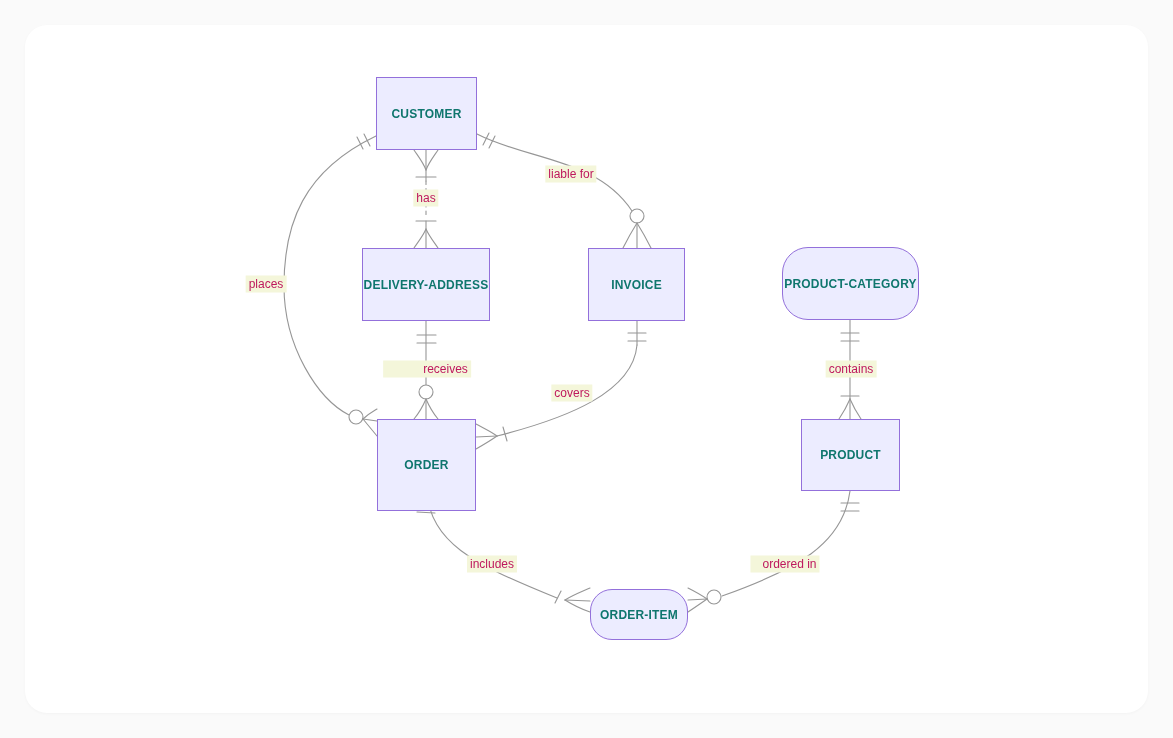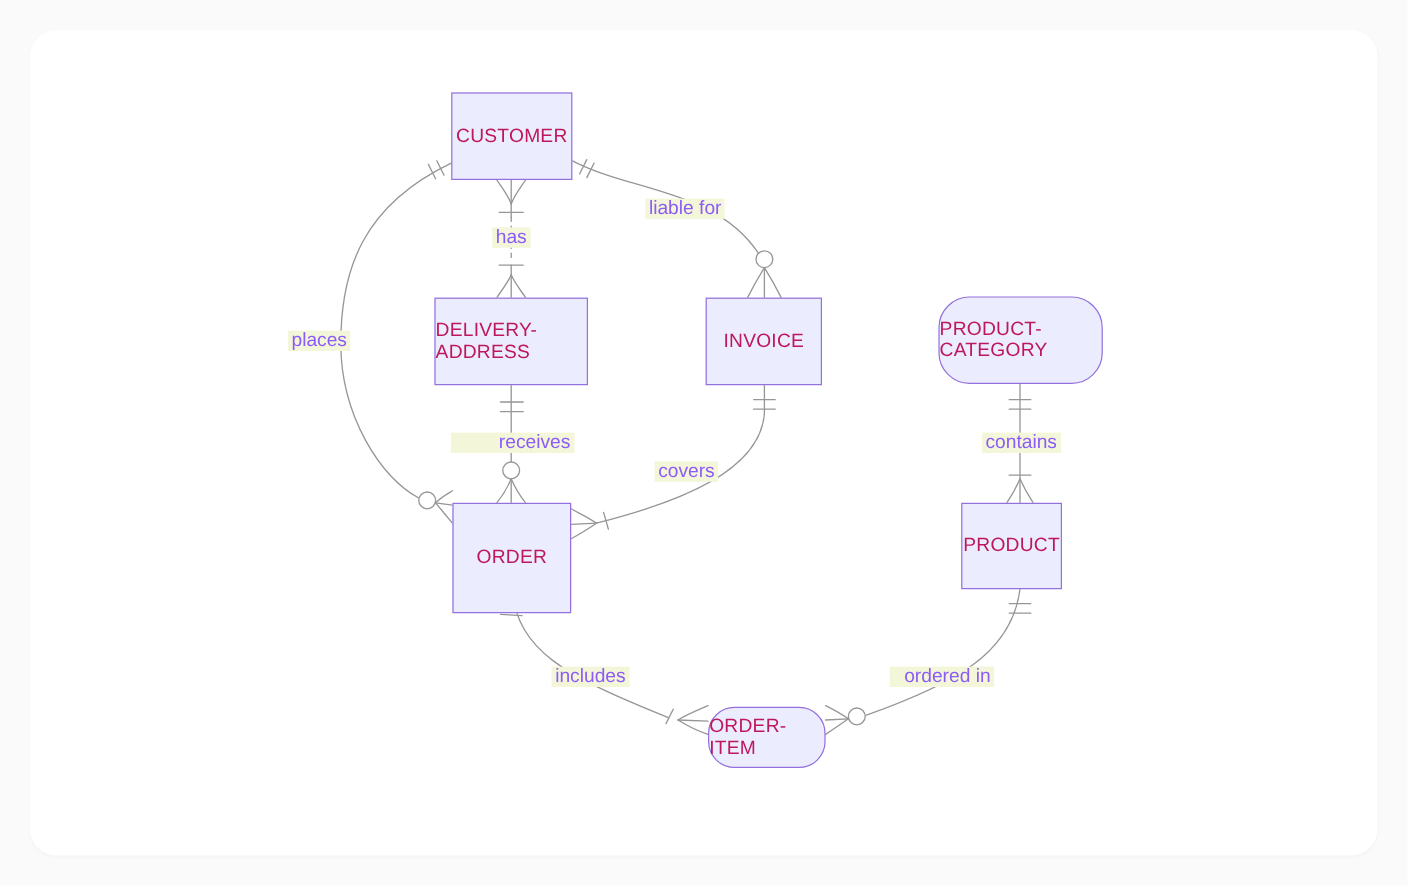--- a/index.html
+++ b/index.html
@@ -16,32 +16,32 @@
     box-shadow:0 1px 3px rgba(0,0,0,0.03);
   }
   svg.edges{position:absolute;left:0;top:0;width:1173px;height:738px;}
   svg .e{stroke:#969696;stroke-width:1.1;fill:none;stroke-linecap:round;}
   svg .dash{stroke-dasharray:3.5,4;}
   svg .c{stroke:#969696;stroke-width:1.1;fill:#ffffff;}
   .entity{
     position:absolute;
     background:#ECECFF;
     border:1.4px solid #9370DB;
-    color:#be185d;
+    color:#0f766e;
     display:flex;align-items:center;justify-content:center;
-    font-size:16px;font-weight:400;letter-spacing:.2px;
+    font-size:12px;font-weight:700;letter-spacing:.2px;
     box-sizing:border-box;
     z-index:3;
   }
   .edge-label{
     position:absolute;
     transform:translate(-50%,-50%);
     background:#f4f6da;
-    color:#8b5cf6;
-    font-size:16px;
+    color:#be185d;
+    font-size:12px;
     padding:0 3px;
     line-height:17px;
     white-space:nowrap;
     z-index:2;
   }
 </style>
 </head>
 <body>
 
 <div class="page">
@@ -131,21 +131,21 @@
       <path class="e" d="M707,599 C700,594 694,591 688,588"></path>
       <path class="e" d="M707,599 C700,604 694,608 688,612"></path>
     </g>
   </svg>
 
   <div class="entity" style="left:376px;top:77px;width:101px;height:73px;">CUSTOMER</div>
   <div class="entity" style="left:362px;top:248px;width:128px;height:73px;">DELIVERY-ADDRESS</div>
   <div class="entity" style="left:588px;top:248px;width:97px;height:73px;">INVOICE</div>
   <div class="entity" style="left:782px;top:247px;width:137px;height:73px;border-radius:26px;">PRODUCT-CATEGORY</div>
   <div class="entity" style="left:377px;top:419px;width:99px;height:92px;">ORDER</div>
-  <div class="entity" style="left:801px;top:419px;width:84px;height:72px;">PRODUCT</div>
+  <div class="entity" style="left:801px;top:419px;width:99px;height:72px;">PRODUCT</div>
   <div class="entity" style="left:590px;top:589px;width:98px;height:51px;border-radius:22px;">ORDER-ITEM</div>
 
   <div class="edge-label" style="left:426px;top:198px;">has</div>
   <div class="edge-label" style="left:571px;top:174px;">liable for</div>
   <div class="edge-label" style="left:266px;top:284px;">places</div>
   <div class="edge-label" style="left:427px;top:369px;padding-left:40px;">receives</div>
   <div class="edge-label" style="left:572px;top:393px;">covers</div>
   <div class="edge-label" style="left:851px;top:369px;">contains</div>
   <div class="edge-label" style="left:492px;top:564px;">includes</div>
   <div class="edge-label" style="left:785px;top:564px;padding-left:12px;">ordered in</div>

